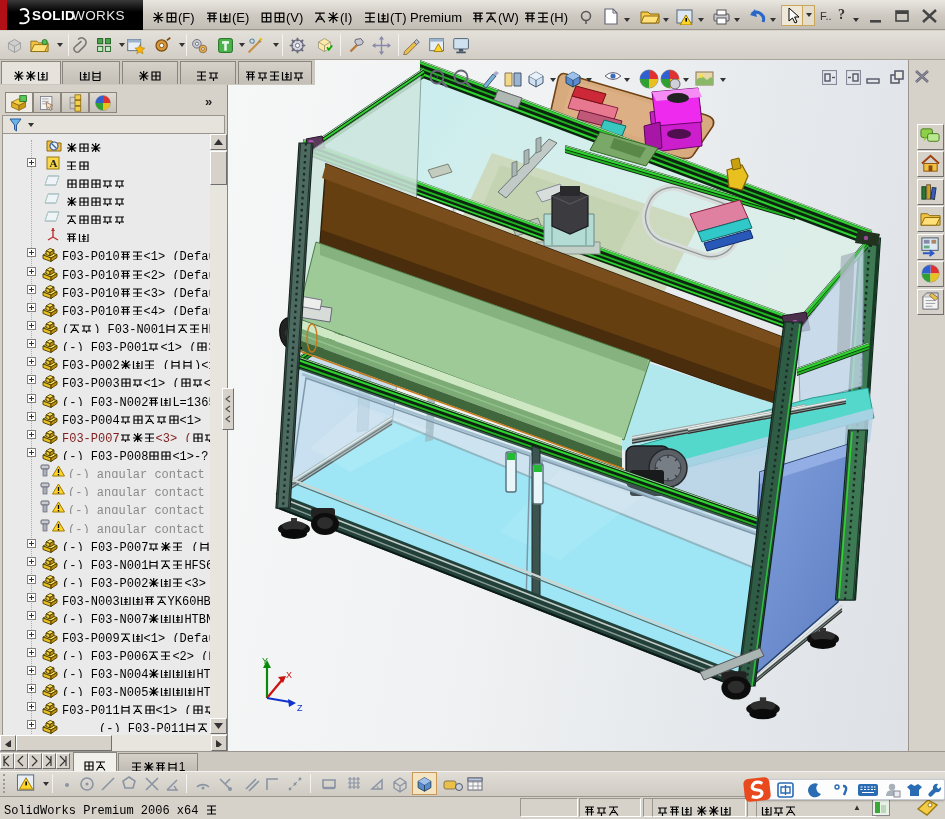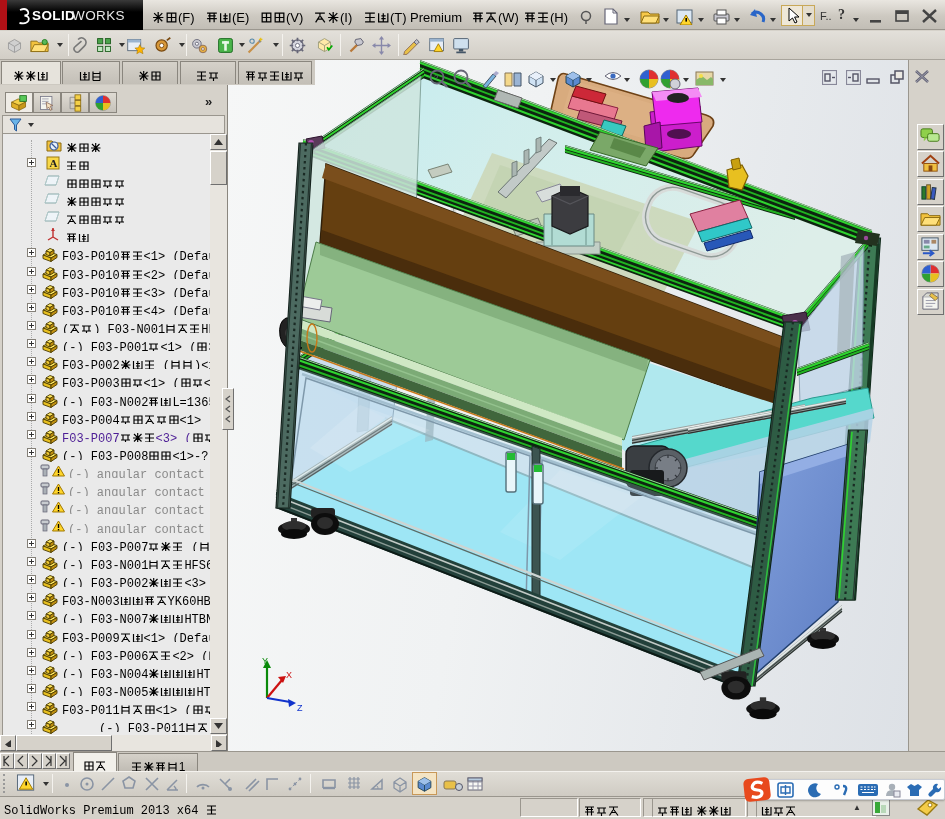--- a/index.html
+++ b/index.html
@@ -1083,21 +1083,21 @@
     <svg class="abs" style="left:42px;top:429px" width="17" height="15" viewBox="0 0 17 15">
       <g stroke="#4a3a00" stroke-width=".9" stroke-linejoin="round">
         <path d="M1 8 L7 5 L15 7.5 L9 11 Z" fill="#ffe860"></path>
         <path d="M1 8 L9 11 L9 14.5 L1 11.5 Z" fill="#e8c020"></path>
         <path d="M9 11 L15 7.5 L15 10.5 L9 14.5 Z" fill="#c09010"></path>
         <path d="M4 4 L8 1.5 L12 3 L8 5.5 Z" fill="#ffe860"></path>
         <path d="M4 4 L8 5.5 L8 9 L4 7.5 Z" fill="#f0c830"></path>
         <path d="M8 5.5 L12 3 L12 6.5 L8 9 Z" fill="#c09010"></path>
       </g>
     </svg>
-    <div class="abs" style="left:62px;top:428px;height:14px;white-space:nowrap;overflow:hidden;width:148px;color:#4c1d95"><span style="font:normal 12px 'Liberation Mono',monospace;">F03-P007</span><svg width="36" height="12" viewBox="0 0 36 12" style="vertical-align:-2px;display:inline-block">
+    <div class="abs" style="left:62px;top:428px;height:14px;white-space:nowrap;overflow:hidden;width:148px;color:#7f1d1d"><span style="font:normal 12px 'Liberation Mono',monospace;">F03-P007</span><svg width="36" height="12" viewBox="0 0 36 12" style="vertical-align:-2px;display:inline-block">
         <g transform="translate(0,0) scale(1)">
           <path d="M1 3 H10 M1 8 H10 M3 3 V8 M8 3 V8 M5.5 8 V11" stroke="#000" stroke-width="1.15" fill="none"></path>
         </g>
         <g transform="translate(12,0) scale(1)">
           <path d="M2 2 L9.5 9.5 M9.5 2 L2 9.5 M1 6 H10.5 M5.7 1 V11" stroke="#000" stroke-width="1.15" fill="none"></path>
         </g>
         <g transform="translate(24,0) scale(1)">
           <path d="M1 2 H10 M1 6 H10 M1 10 H10 M5.5 2 V10" stroke="#000" stroke-width="1.15" fill="none"></path>
         </g>
       </svg><span style="font:normal 12px 'Liberation Mono',monospace;">&lt;3&gt; (</span><svg width="24" height="12" viewBox="0 0 24 12" style="vertical-align:-2px;display:inline-block">
@@ -1622,21 +1622,21 @@
 <svg class="abs" style="left:443px;top:775px" width="20" height="18" viewBox="0 0 20 18">
     <rect x="1" y="6" width="12" height="8" rx="2" fill="#e8c048" stroke="#875"></rect>
     <circle cx="16" cy="12" r="3.5" fill="#c8d0d8" stroke="#556"></circle>
   </svg>
 <svg class="abs" style="left:466px;top:775px" width="18" height="18" viewBox="0 0 18 18">
     <rect x="2" y="3" width="14" height="12" fill="#f8f8f4" stroke="#667"></rect>
     <path d="M2 7 h14 M2 11 h14 M7 3 v12 M12 3 v12" stroke="#99a" stroke-width="1"></path>
     <rect x="2" y="3" width="14" height="3" fill="#b8cce0" stroke="#667"></rect>
   </svg>
 <div class="abs" style="left:0;top:796px;width:945px;height:23px;background:#d6d2ca;border-top:1px solid #9a968e;"></div>
-<div class="abs" style="left:4px;top:800px;white-space:nowrap"><span style="font:normal 12px 'Liberation Mono',monospace;">SolidWorks Premium 2013 x64 </span><svg width="12" height="12" viewBox="0 0 12 12" style="vertical-align:-2px;display:inline-block">
+<div class="abs" style="left:4px;top:800px;white-space:nowrap"><span style="font:normal 12px 'Liberation Mono',monospace;">SolidWorks Premium 2006 x64 </span><svg width="12" height="12" viewBox="0 0 12 12" style="vertical-align:-2px;display:inline-block">
       <g transform="translate(0,0) scale(1)">
         <path d="M1 2 H10 M1 6 H10 M1 10 H10 M5.5 2 V10" stroke="#000000" stroke-width="1.15" fill="none"></path>
       </g>
     </svg></div>
 <div class="abs" style="left:520px;top:798px;width:58px;height:19px;border:1px solid #9a968e;border-right-color:#fff;border-bottom-color:#fff;padding:2px 4px 0 4px;white-space:nowrap;"></div>
 <div class="abs" style="left:579px;top:798px;width:62px;height:19px;border:1px solid #9a968e;border-right-color:#fff;border-bottom-color:#fff;padding:2px 4px 0 4px;white-space:nowrap;"><svg width="36" height="12" viewBox="0 0 36 12" style="vertical-align:-2px;display:inline-block">
       <g transform="translate(0,0) scale(1)">
         <path d="M1 2 H10 M2 4.5 H9 M1 7 H10 M3.5 2 V10.5 M7.5 2 V10.5" stroke="#000000" stroke-width="1.15" fill="none"></path>
       </g>
       <g transform="translate(12,0) scale(1)">

